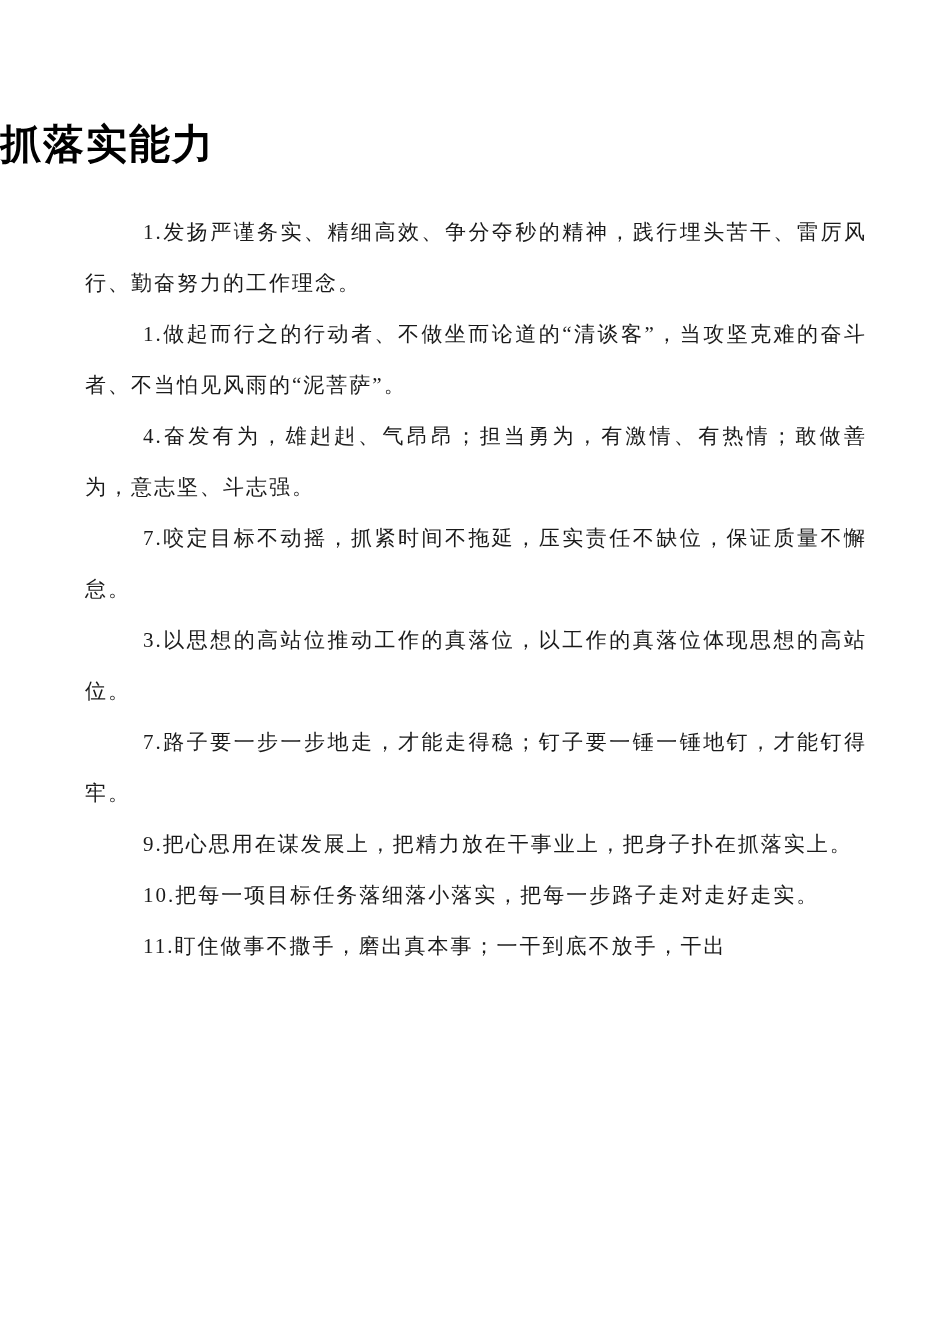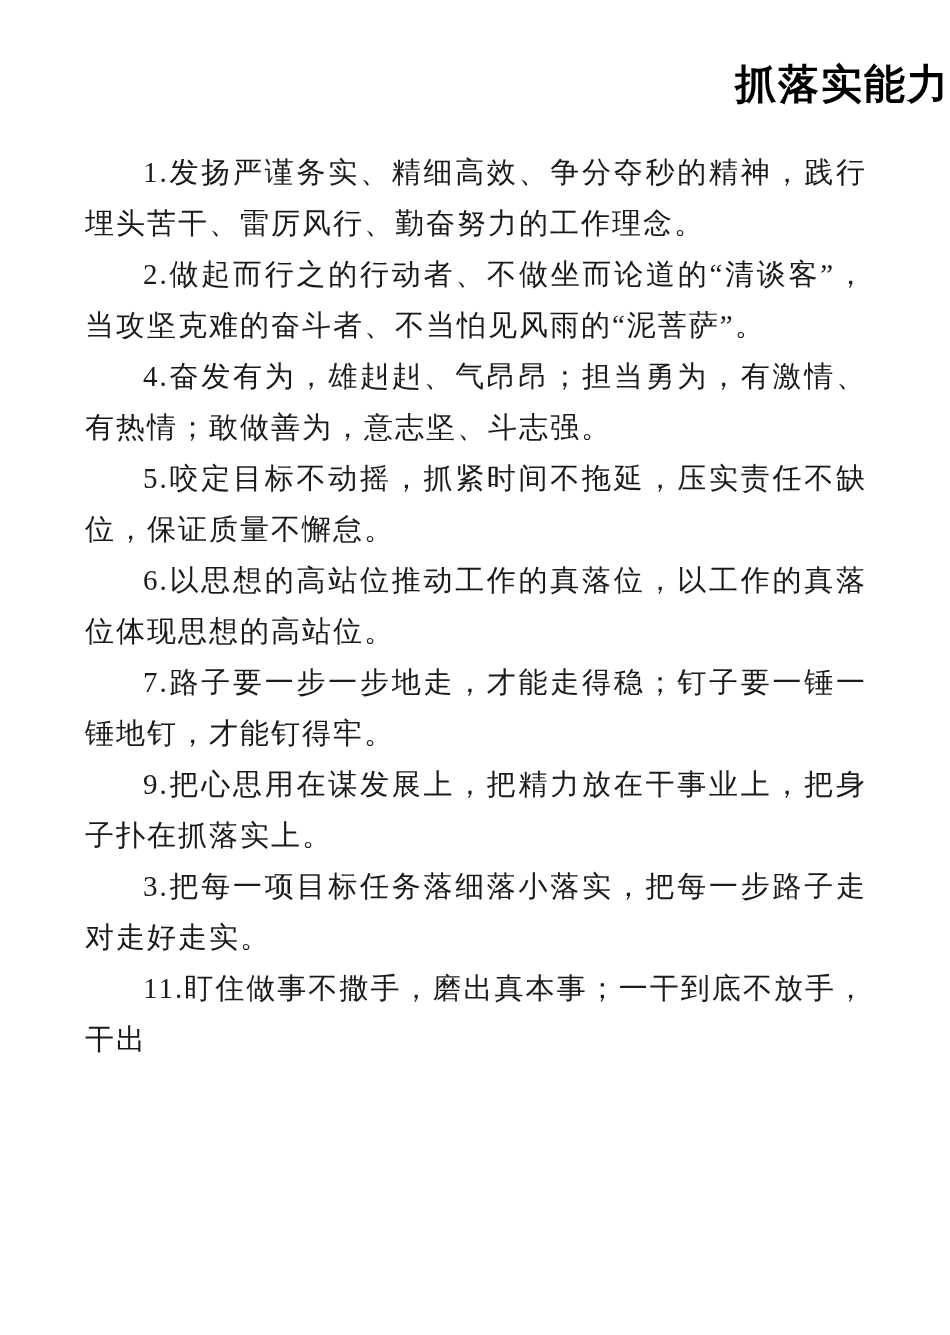--- a/index.html
+++ b/index.html
@@ -10,53 +10,53 @@
   .page {
     position: relative;
     width: 950px;
     height: 1335px;
     background: #ffffff;
     overflow: hidden;
     font-family: "Liberation Serif", "DejaVu Serif", serif;
   }
   .doc-title {
     margin: 0;
-    padding-top: 60px;
-    text-align: right;
+    padding-top: 120px;
+    text-align: left;
     font-size: 41px;
     line-height: 1.2;
     font-weight: bold;
     letter-spacing: 2px;
     color: #000000;
   }
   .doc-body {
     margin: 38px 83px 0 85px;
   }
   .para {
     margin: 0;
-    font-size: 29px;
+    font-size: 21px;
     line-height: 51px;
     letter-spacing: 2px;
     text-indent: 58px;
     text-align: justify;
     text-justify: inter-character;
     color: #1a1a1a;
     font-weight: normal;
   }
 </style>
 </head>
 <body>
 
 <div class="page">
   <h1 class="doc-title">抓落实能力</h1>
 
   <div class="doc-body">
     <p class="para">1.发扬严谨务实、精细高效、争分夺秒的精神，践行埋头苦干、雷厉风行、勤奋努力的工作理念。</p>
-    <p class="para">2.做起而行之的行动者、不做坐而论道的“清谈客”，当攻坚克难的奋斗者、不当怕见风雨的“泥菩萨”。</p>
+    <p class="para">1.做起而行之的行动者、不做坐而论道的“清谈客”，当攻坚克难的奋斗者、不当怕见风雨的“泥菩萨”。</p>
     <p class="para">4.奋发有为，雄赳赳、气昂昂；担当勇为，有激情、有热情；敢做善为，意志坚、斗志强。</p>
-    <p class="para">5.咬定目标不动摇，抓紧时间不拖延，压实责任不缺位，保证质量不懈怠。</p>
-    <p class="para">6.以思想的高站位推动工作的真落位，以工作的真落位体现思想的高站位。</p>
+    <p class="para">7.咬定目标不动摇，抓紧时间不拖延，压实责任不缺位，保证质量不懈怠。</p>
+    <p class="para">3.以思想的高站位推动工作的真落位，以工作的真落位体现思想的高站位。</p>
     <p class="para">7.路子要一步一步地走，才能走得稳；钉子要一锤一锤地钉，才能钉得牢。</p>
     <p class="para">9.把心思用在谋发展上，把精力放在干事业上，把身子扑在抓落实上。</p>
-    <p class="para">3.把每一项目标任务落细落小落实，把每一步路子走对走好走实。</p>
+    <p class="para">10.把每一项目标任务落细落小落实，把每一步路子走对走好走实。</p>
     <p class="para">11.盯住做事不撒手，磨出真本事；一干到底不放手，干出</p>
   </div>
 </div>
 
 </body></html>

